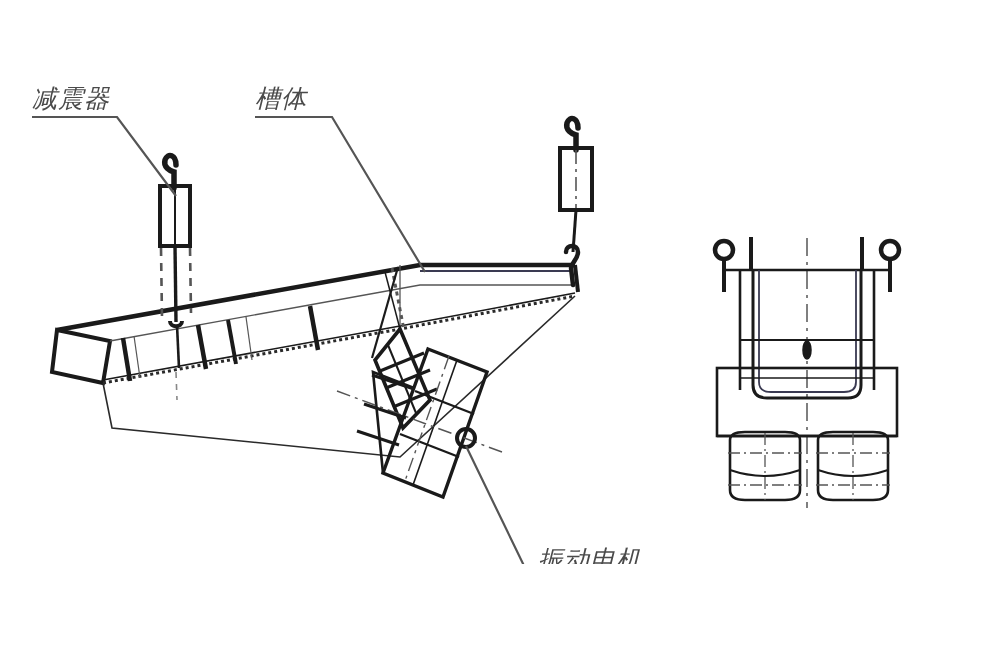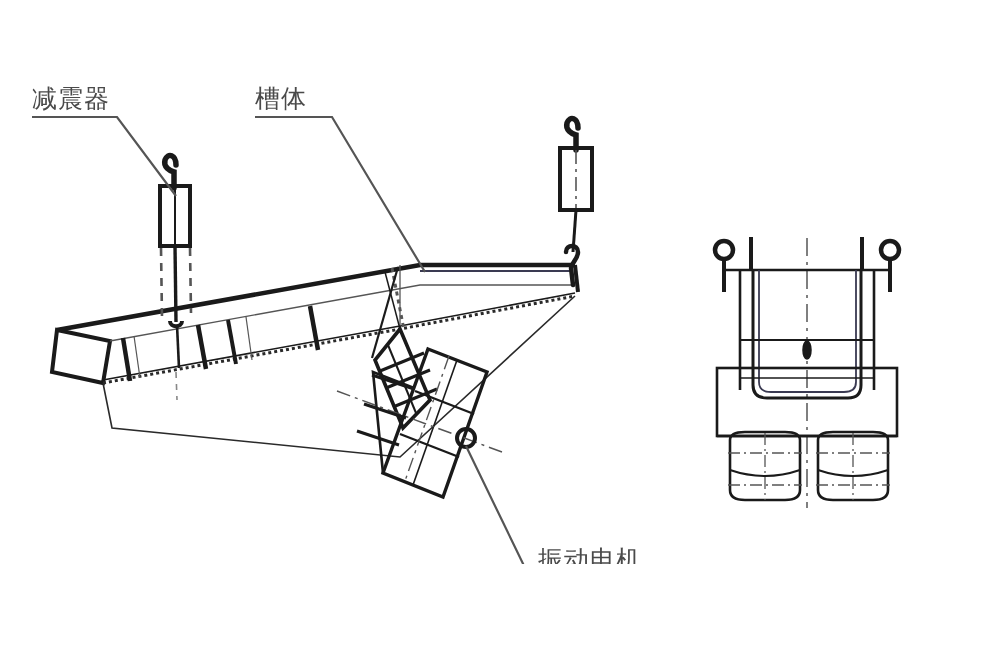--- a/index.html
+++ b/index.html
@@ -10,20 +10,21 @@
   }
   body {
     font-family: "DejaVu Sans", "Liberation Sans", sans-serif;
   }
   #stage {
     position: relative;
     width: 984px;
     height: 564px;
     background: #a16207;
     overflow: hidden;
+    font-style: italic;
   }
   #diagram {
     position: absolute;
     left: 0;
     top: 0;
     width: 984px;
     height: 669px;
     display: block;
   }
   .lbl {

